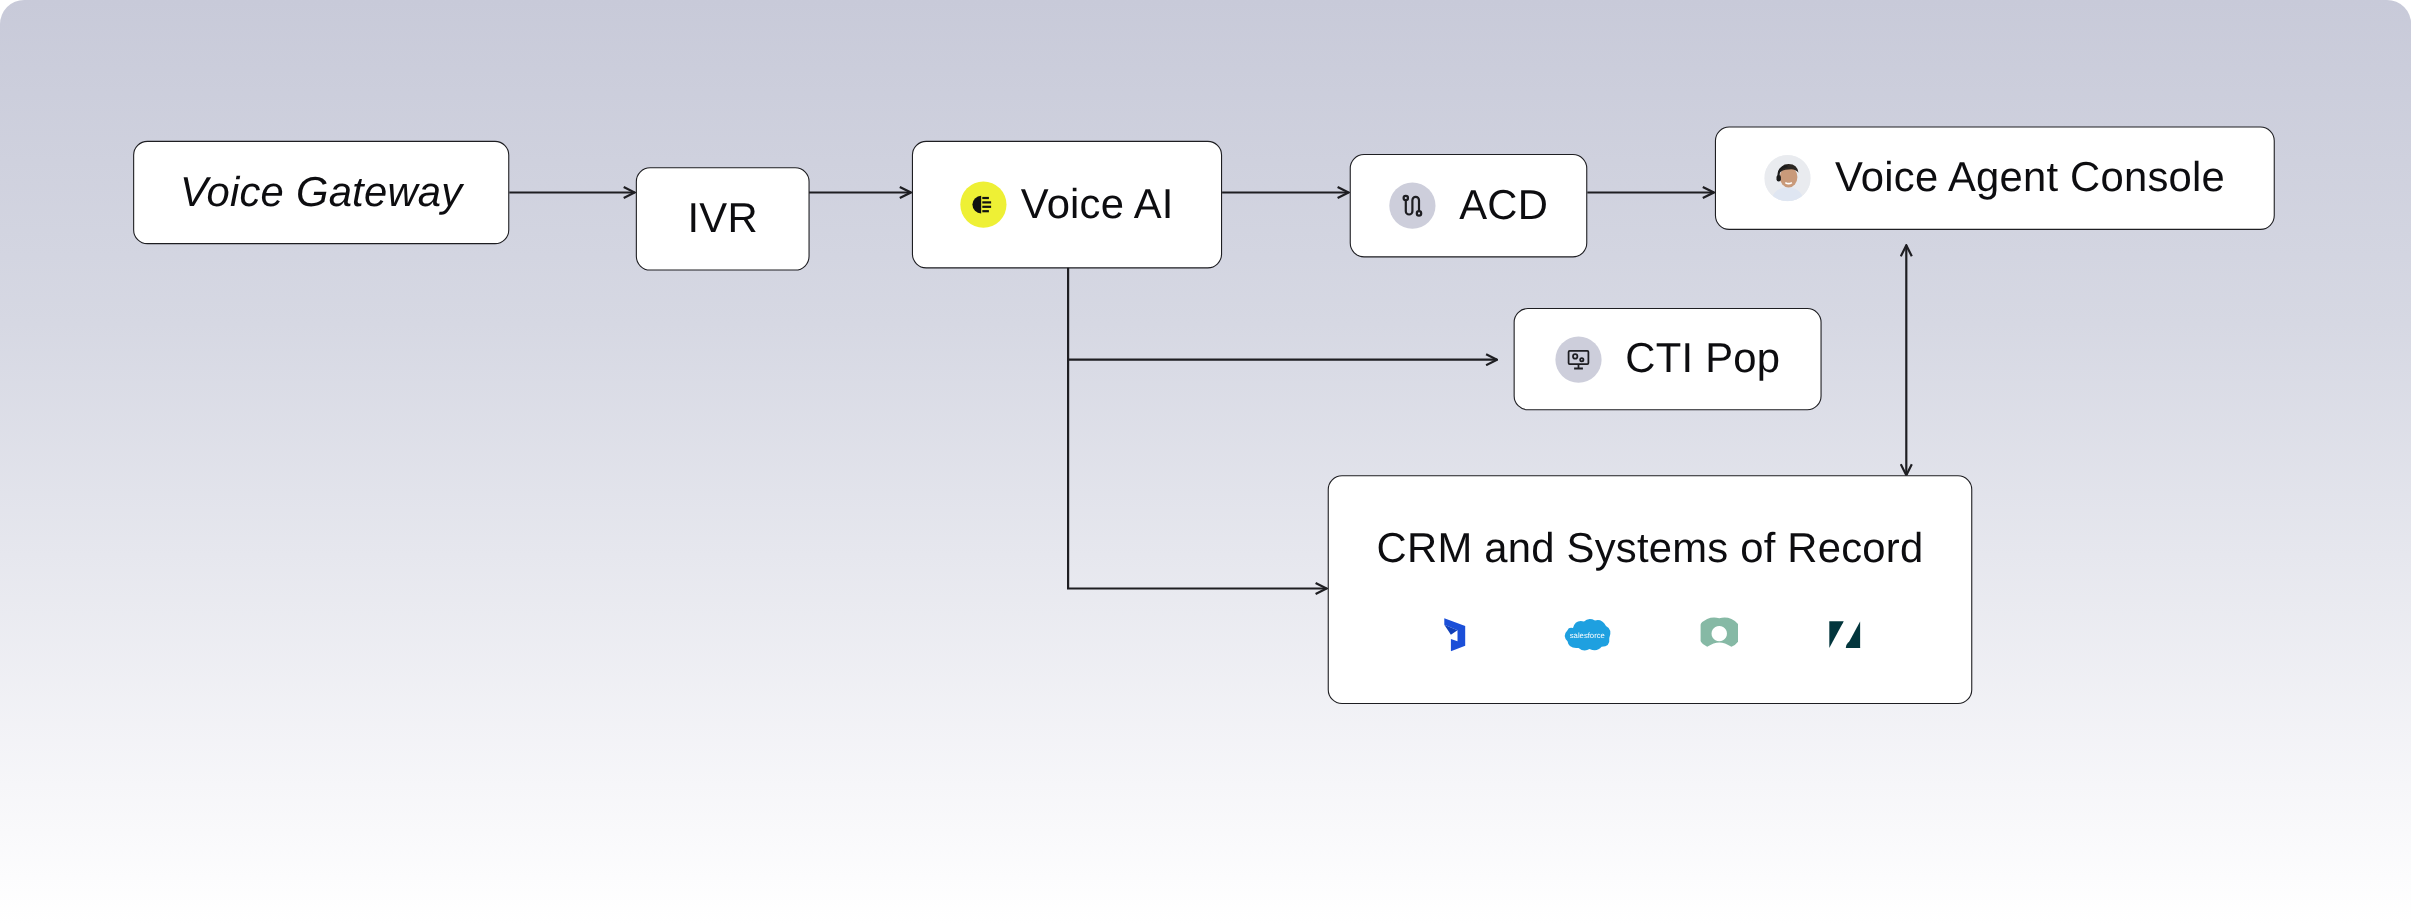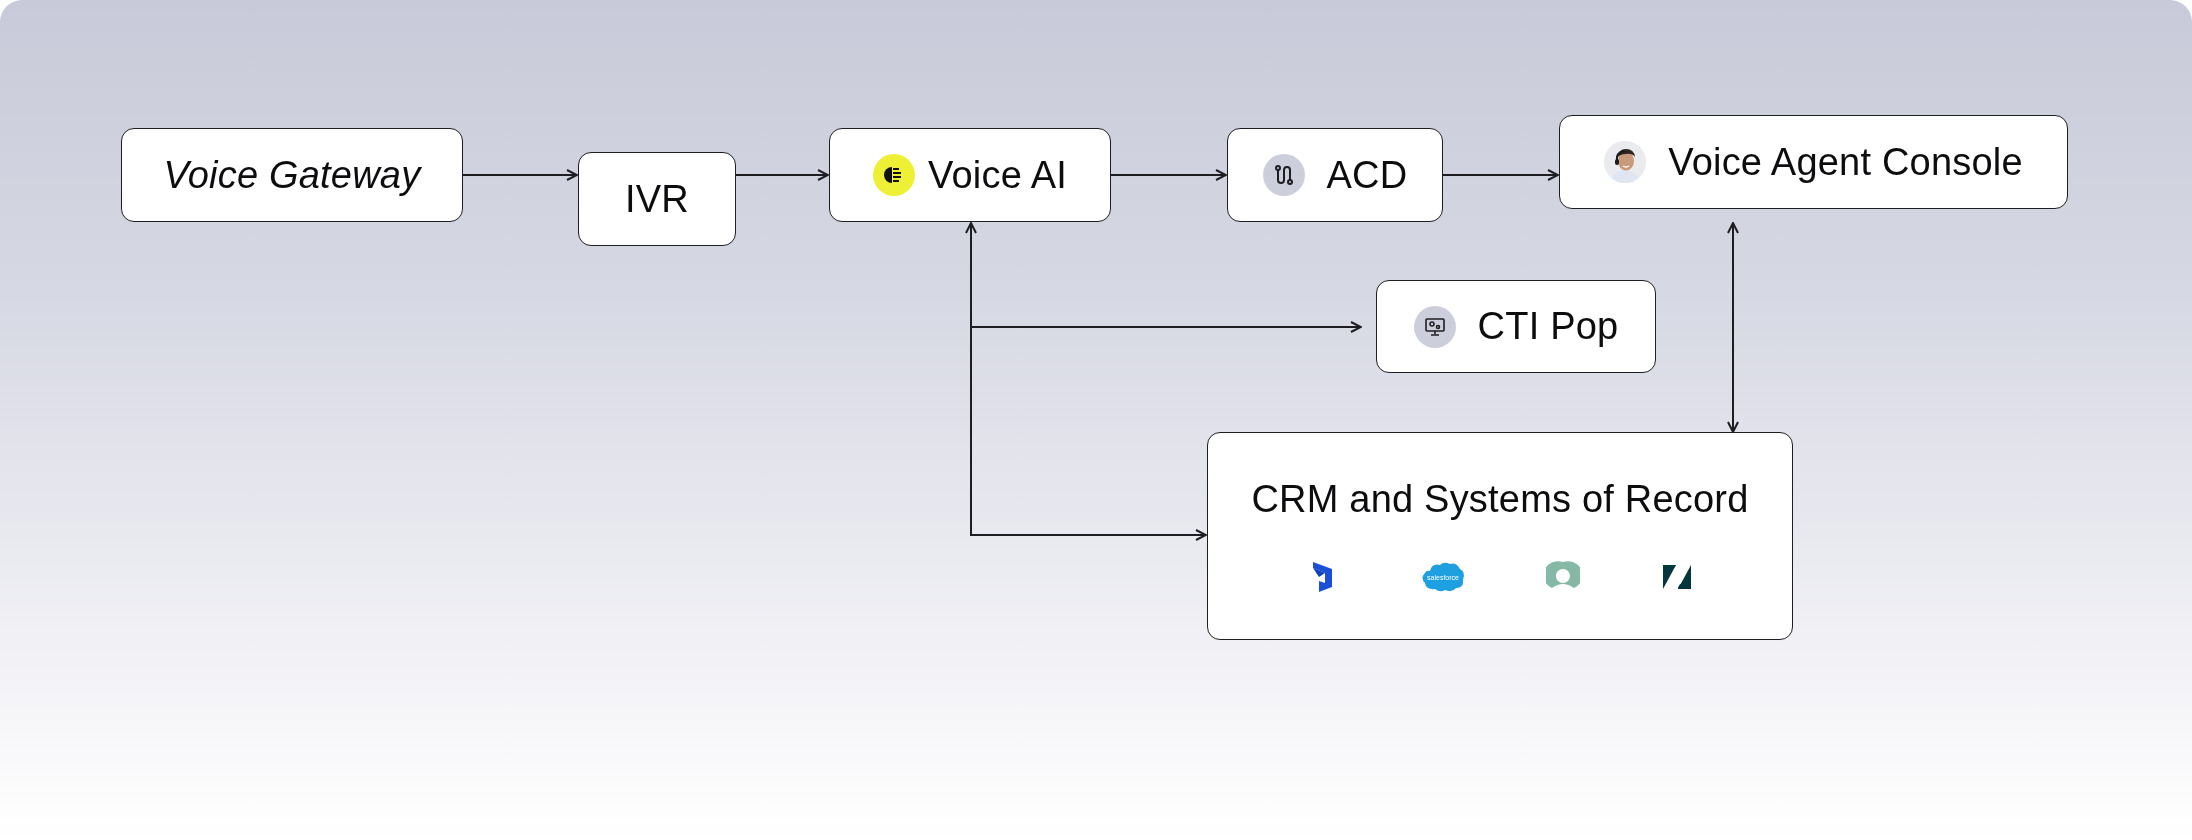--- a/index.html
+++ b/index.html
@@ -43,34 +43,34 @@
 </svg>
 
 <div class="node" style="left:121px;top:128px;width:342px;height:94px;font-style:italic;">
   <span class="label">Voice Gateway</span>
 </div>
 
 <div class="node" style="left:578px;top:128px;width:158px;height:94px;margin-top:24px;">
   <span class="label">IVR</span>
 </div>
 
-<div class="node" style="left:829px;top:128px;width:282px;height:94px;gap:13px;">
+<div class="node" style="left:829px;top:128px;width:282px;height:116px;gap:13px;">
   <span class="badge" style="background:#eef035;">
     <svg width="26" height="26" viewBox="0 0 26 26">
       <path d="M11 5 A8 8 0 0 0 11 21 Z" fill="#111"></path>
       <rect x="12" y="6" width="6" height="2" fill="#111"></rect>
       <rect x="12" y="10" width="8" height="2" fill="#111"></rect>
       <rect x="12" y="14" width="8" height="2" fill="#111"></rect>
       <rect x="12" y="18" width="6" height="2" fill="#111"></rect>
     </svg>
   </span>
   <span class="label">Voice AI</span>
 </div>
 
-<div class="node" style="left:1227px;top:128px;width:216px;height:94px;">
+<div class="node" style="left:1227px;top:140px;width:216px;height:94px;">
   <span class="badge" style="background:#cdcedb;">
     <svg width="24" height="24" viewBox="0 0 24 24" fill="none" stroke="#1e1e22" stroke-width="2">
       <circle cx="6" cy="5" r="2"></circle>
       <circle cx="18" cy="19" r="2"></circle>
       <path d="M6 7 V17 a3 3 0 0 0 6 0 V7 a3 3 0 0 1 6 0 V17"></path>
     </svg>
   </span>
   <span class="label">ACD</span>
 </div>
 

